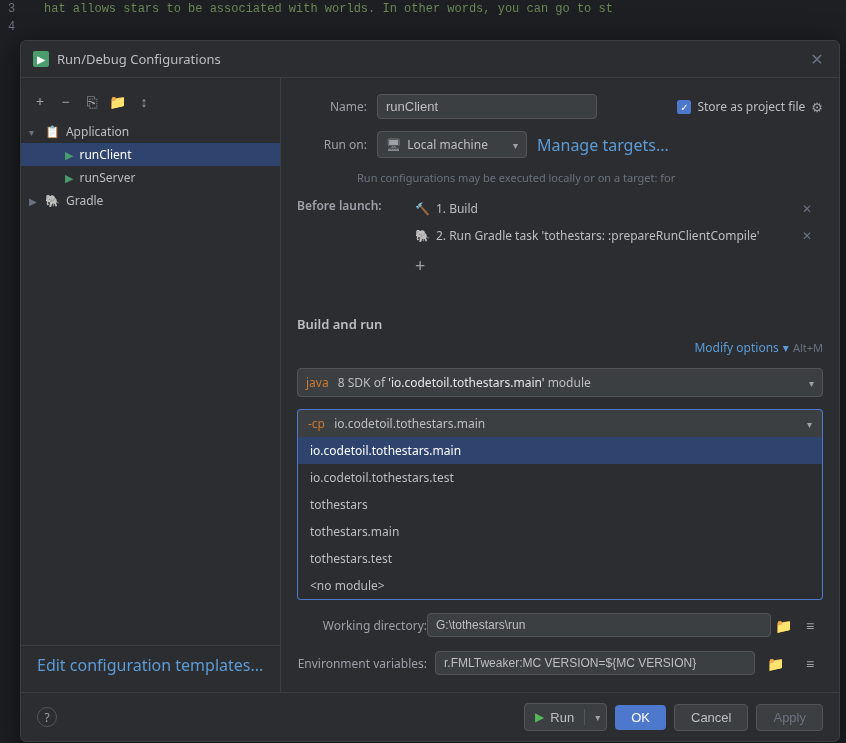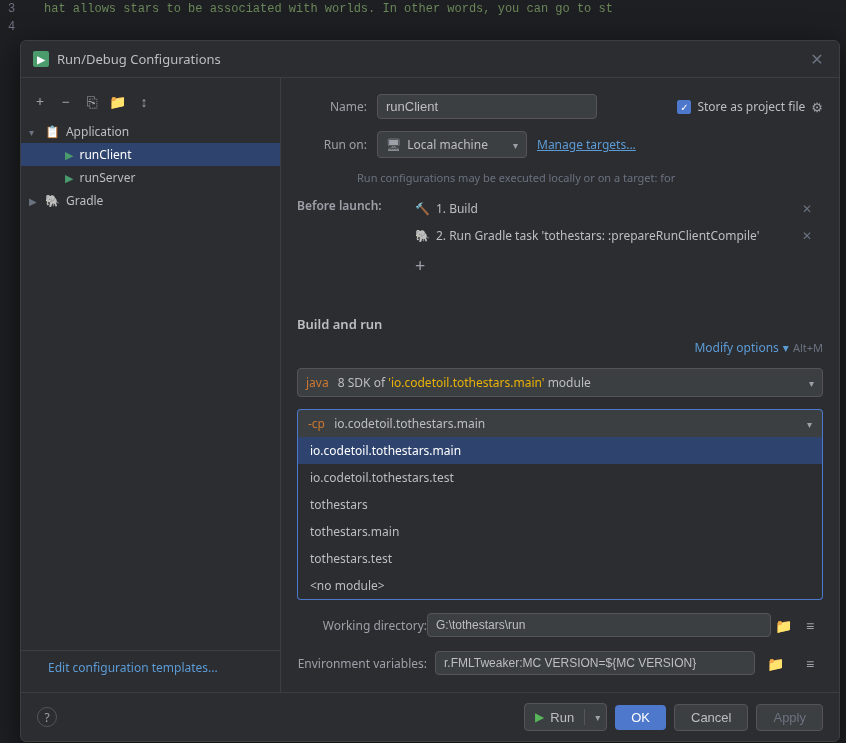--- a/index.html
+++ b/index.html
@@ -129,23 +129,23 @@
       width: 12px;
       flex-shrink: 0;
       color: #6b7280;
       font-size: 10px;
     }
     .tree-icon { font-size: 12px; margin-right: 2px; }
     .tree-label { color: #bcbec4; font-size: 12px; }
     .tree-node.selected .tree-label { color: #ffffff; }
 
     .edit-config-link {
-      padding: 8px 27px;
+      padding: 8px 16px;
       color: #5c9bd6;
-      font-size: 12px;
+      font-size: 16px;
       cursor: pointer;
       border-top: 1px solid #3c3f41;
     }
 
     
     .right-panel {
       flex: 1;
       padding: 16px;
       display: flex;
       flex-direction: column;
@@ -218,23 +218,22 @@
       color: #bcbec4;
       font-size: 12px;
       cursor: pointer;
       gap: 6px;
       min-width: 150px;
     }
     .dropdown-select .arrow { color: #9da0a8; font-size: 10px; margin-left: auto; }
     .local-icon { color: #9da0a8; font-size: 12px; }
     .manage-link {
       color: #5c9bd6;
-      font-size: 12px;
-      cursor: pointer;
-      text-decoration: underline;
+      font-size: 16px;
+      cursor: pointer;
     }
 
     .hint-text {
       color: #6b7280;
       font-size: 11px;
       margin-left: 60px;
       line-height: 1.4;
     }
 
     
@@ -318,21 +317,21 @@
       border-radius: 4px;
       padding: 5px 8px;
       color: #bcbec4;
       font-size: 12px;
       cursor: pointer;
       width: 100%;
       gap: 6px;
     }
     .full-dropdown .arrow { margin-left: auto; color: #9da0a8; font-size: 10px; }
     .full-dropdown .kw-color { color: #cc7832; }
-    .full-dropdown .str-color { color: #eab308; }
+    .full-dropdown .str-color { color: #e5e5e5; }
 
     
     .cp-dropdown-wrapper {
       position: relative;
     }
     .cp-dropdown {
       display: flex;
       align-items: center;
       background: #3c3f41;
       border: 1px solid #4d78cc;

